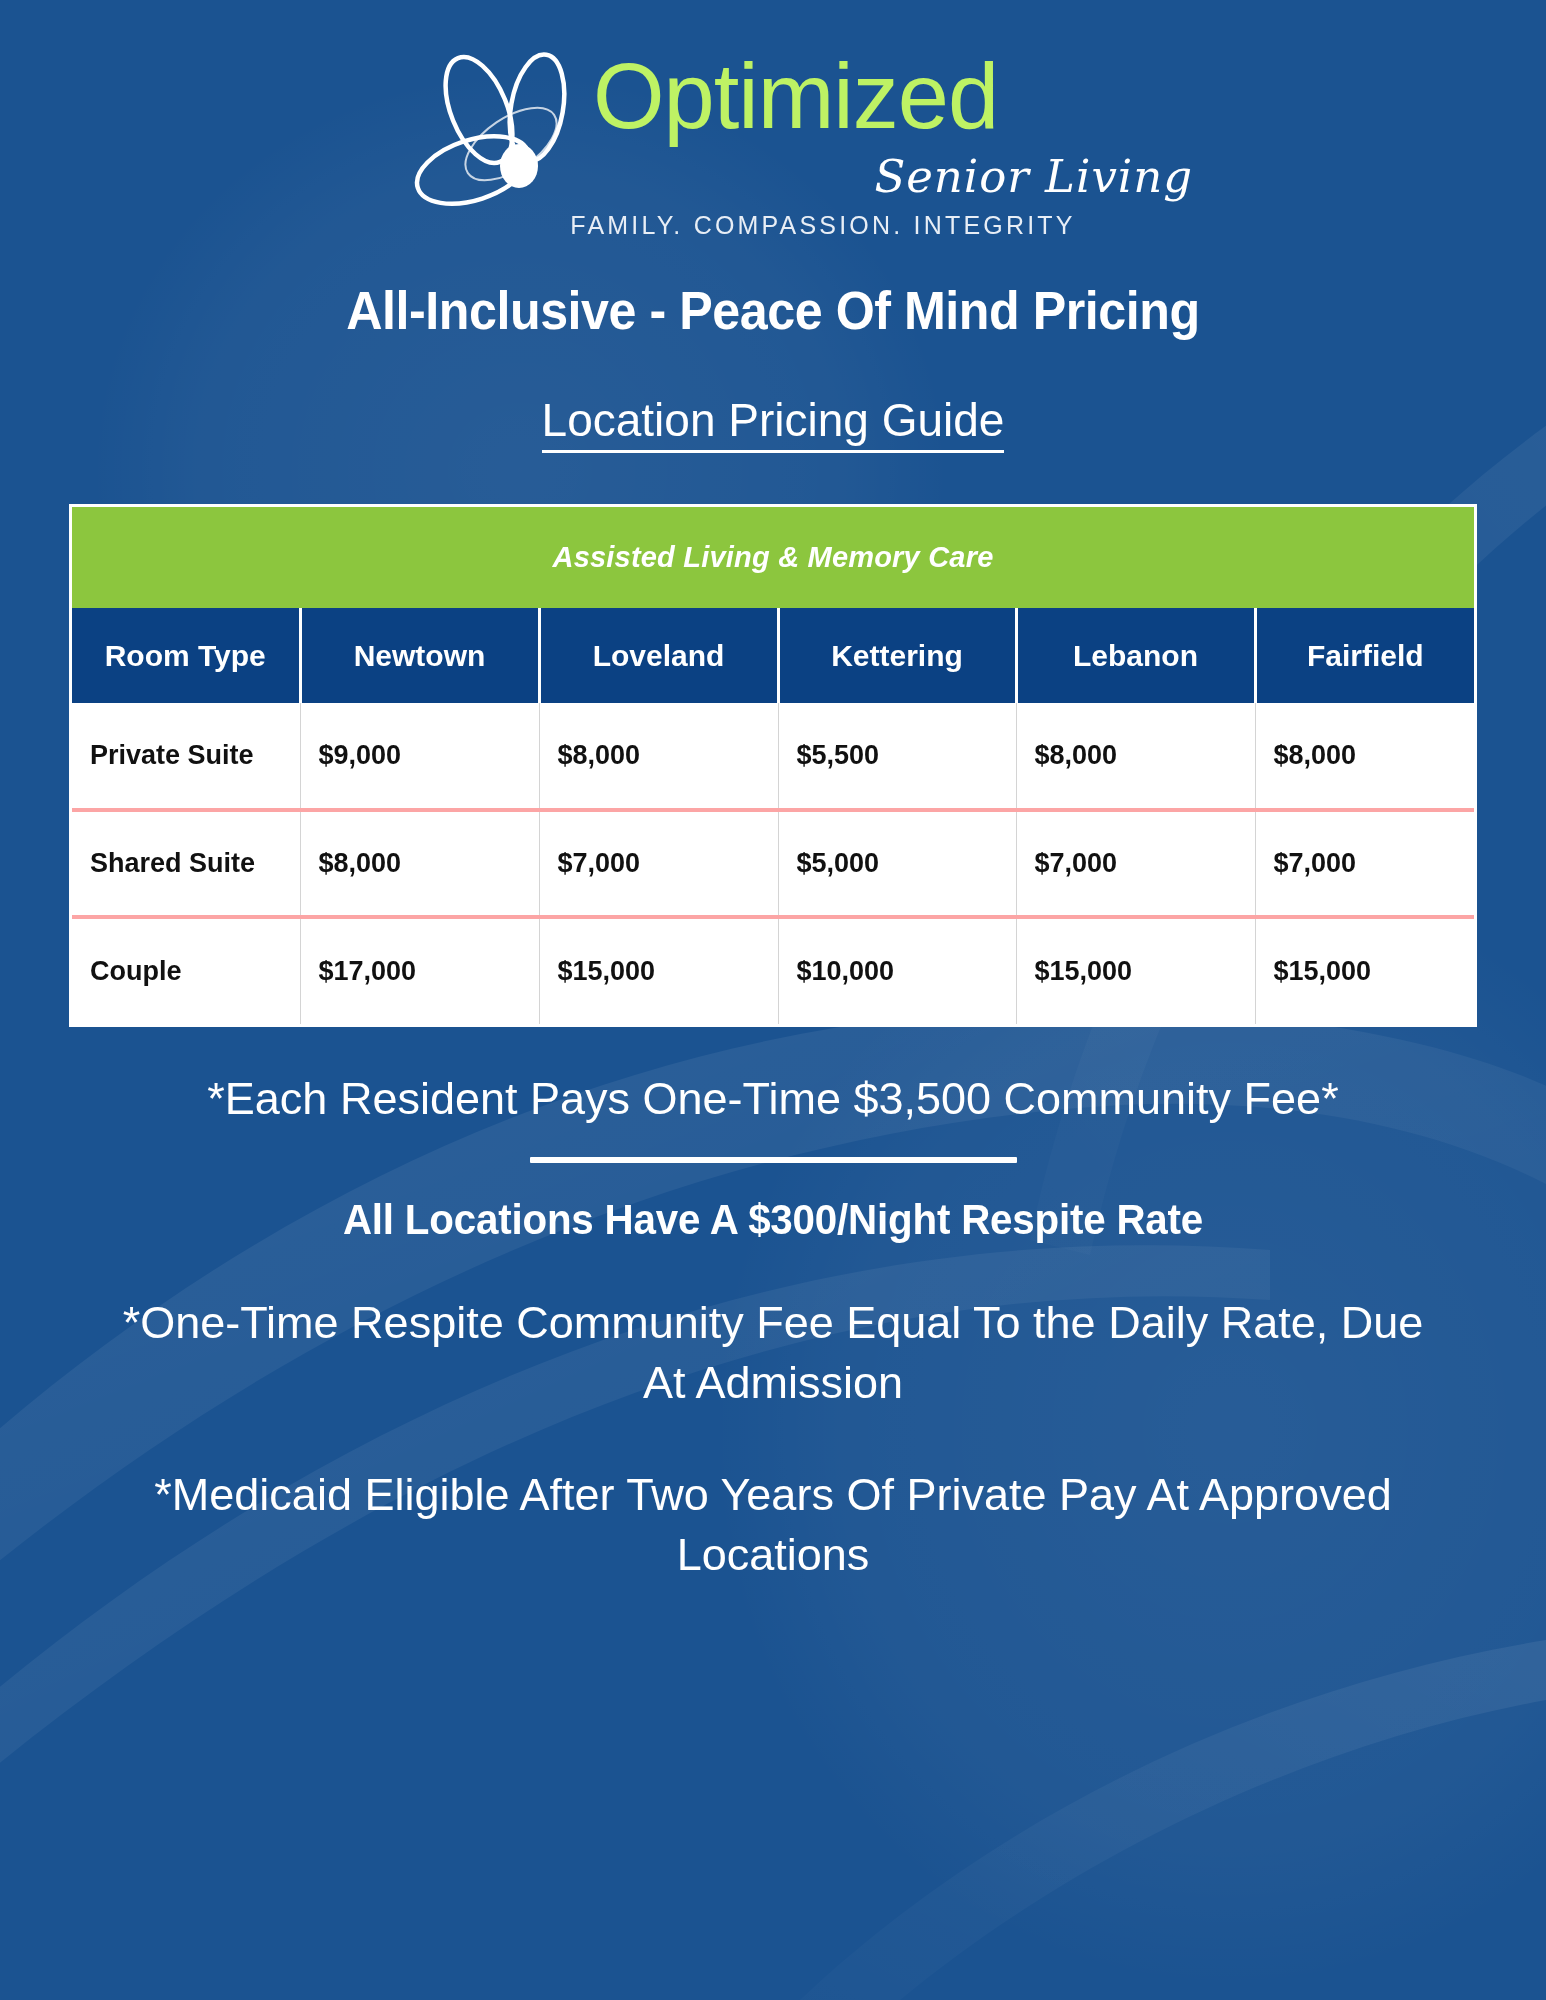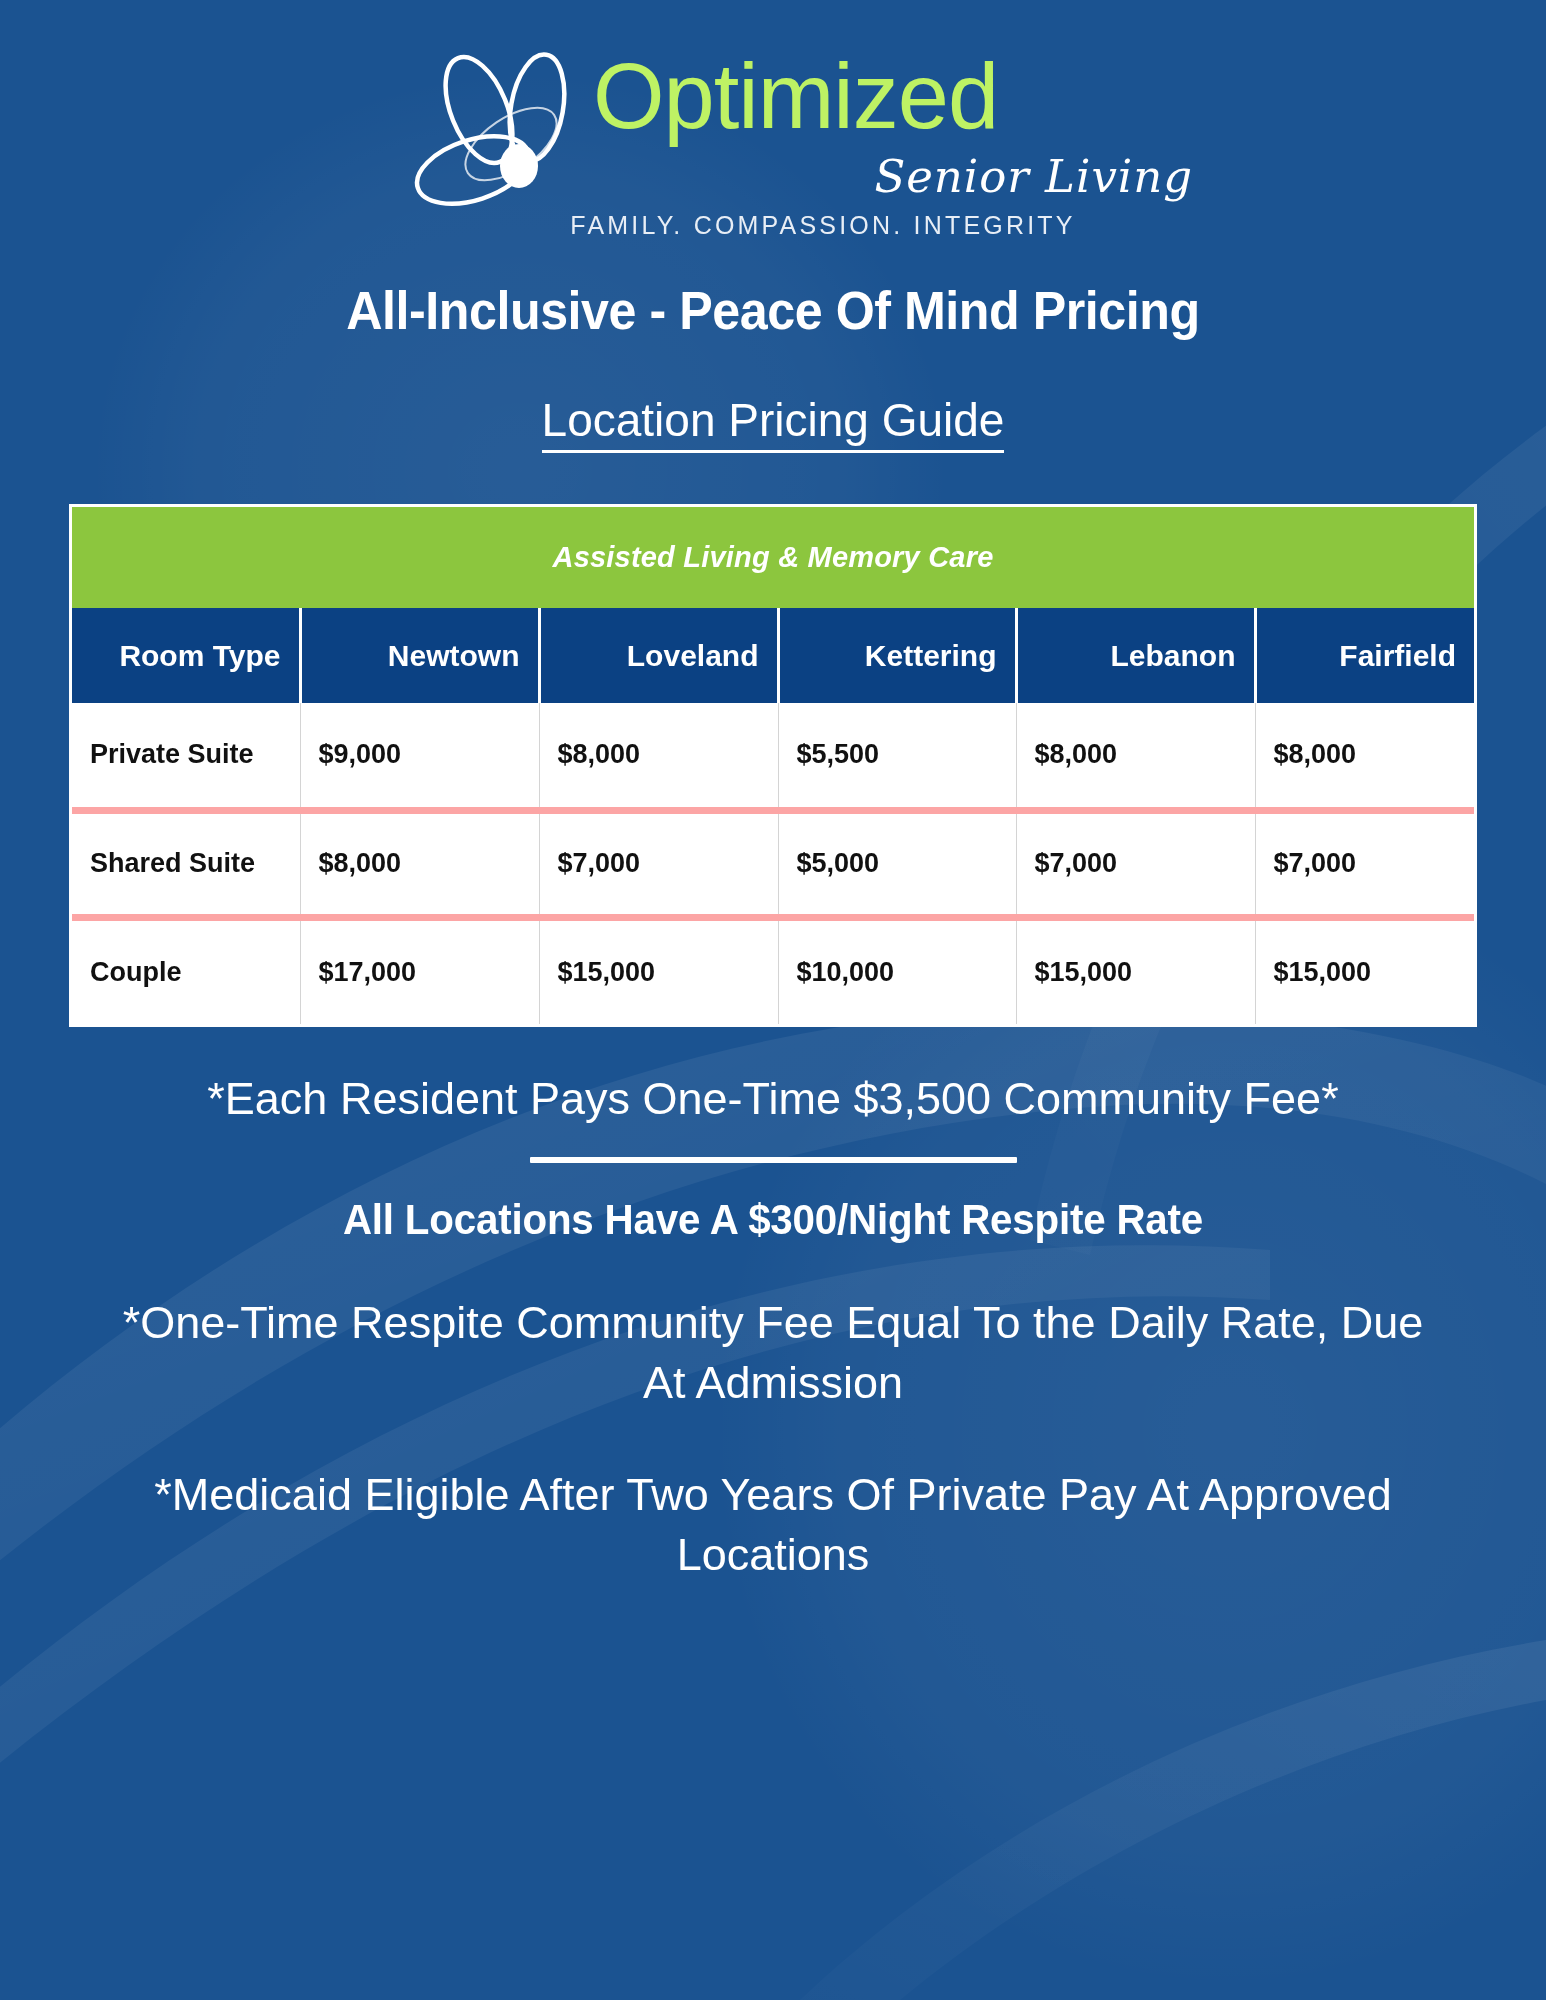--- a/index.html
+++ b/index.html
@@ -132,38 +132,38 @@
     text-align: center;
     height: 101px;
     border: none;
     letter-spacing: 0.2px;
   }
   th.col-head {
     background: #0b4183;
     color: #ffffff;
     font-size: 30px;
     font-weight: bold;
-    text-align: right;
+    text-align: center;
     padding: 0 18px;
     height: 95px;
     border-right: 3px solid #ffffff;
     vertical-align: middle;
   }
   th.col-head:last-child { border-right: none; }
 
   td.cell {
     background: #ffffff;
     color: #111111;
     font-size: 27px;
     font-weight: bold;
     text-align: left;
     padding: 0 18px;
     height: 107px;
     border-right: 1px solid #d4d4d4;
-    border-bottom: 7px solid #fca5a5;
+    border-bottom: 4px solid #fca5a5;
     vertical-align: middle;
   }
   td.cell:last-child { border-right: none; }
   tr.row-last td.cell { border-bottom: none; }
 
   
   col.c0 { width: 228px; }
   col.c1 { width: 239px; }
   col.c2 { width: 239px; }
   col.c3 { width: 238px; }

